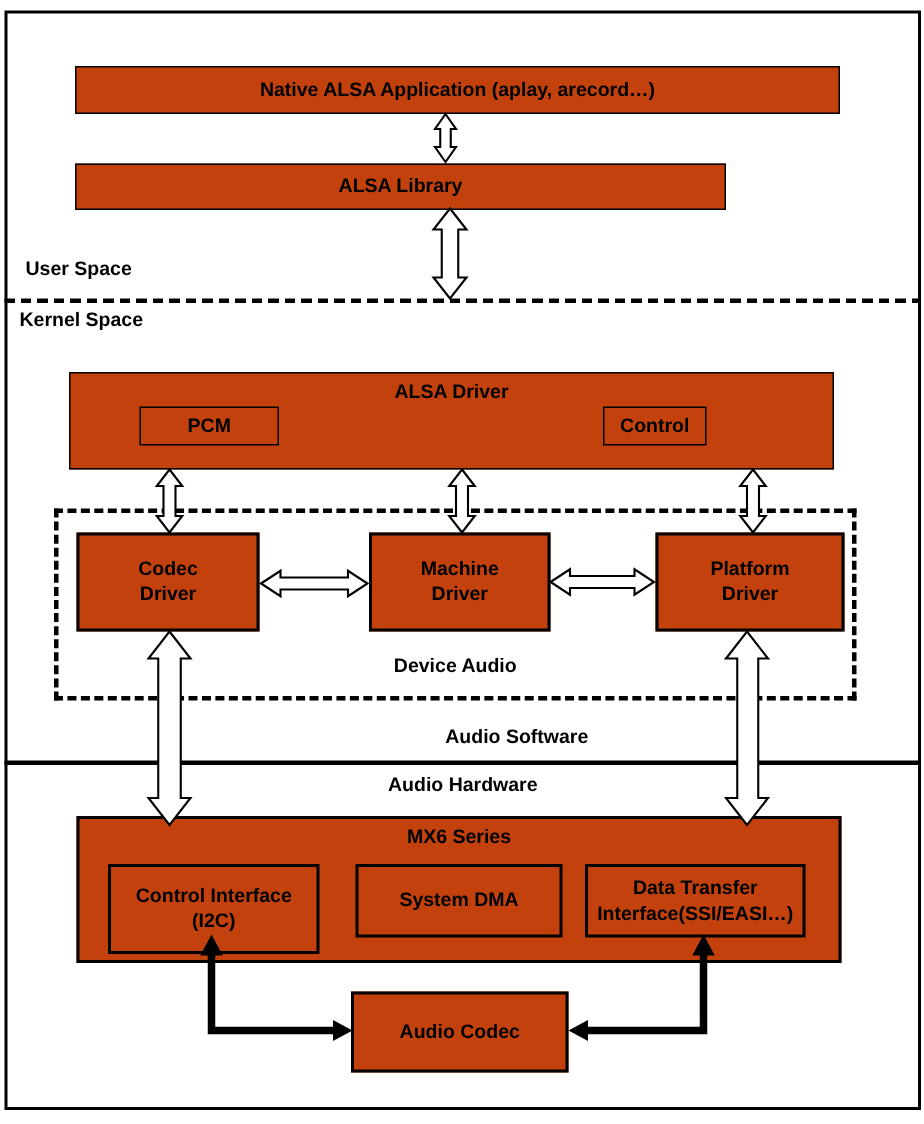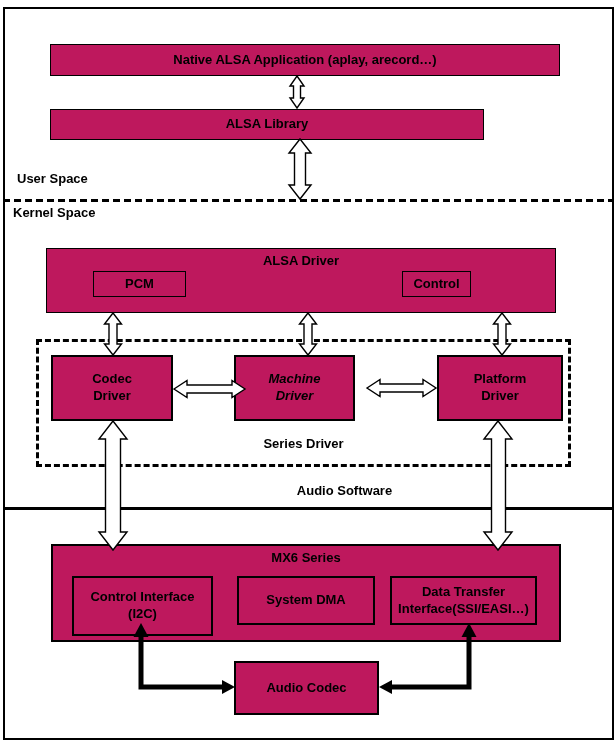--- a/index.html
+++ b/index.html
@@ -4,40 +4,40 @@
 <style>
   * { margin:0; padding:0; box-sizing:border-box; }
   html,body { background:#ffffff; }
   body { font-family:"Liberation Sans", sans-serif; }
   .canvas {
     position:relative; width:616px; height:749px; background:#fff;
     color:var(--ink,#000); font-weight:bold; font-size:13px;
   }
   .frame { position:absolute; left:3px; top:7px; width:611px; height:733px;
            border:2px solid var(--ink,#000); }
-  .box { position:absolute; border:2px solid var(--ink,#000); background:#be185d;
+  .box { position:absolute; border:2px solid var(--ink,#000); background:#c2410c;
          display:flex; flex-direction:column; align-items:center; justify-content:center;
          text-align:center; line-height:1.3; }
   .thin { border-width:1.5px; }
   .toplabel { justify-content:flex-start; padding-top:4px; }
   .label { position:absolute; white-space:nowrap; }
   .wide-center { position:absolute; text-align:center; }
   .sep-dashed { position:absolute; left:3px; top:199px; width:611px; height:3px;
     background:repeating-linear-gradient(90deg, var(--ink,#000) 0 7px, transparent 7px 11px); }
   .sep-solid { position:absolute; left:3px; top:507px; width:611px; height:3px;
     background:var(--ink,#000); }
   .dashedbox { position:absolute; left:36px; top:339px; width:535px; height:128px;
     border:3px dashed var(--ink,#000); background:transparent; }
   #native-app      { left:50px;  top:44px;  width:510px; height:32px; }
   #alsa-library    { left:50px;  top:109px; width:434px; height:31px; }
   #alsa-driver     { left:46px;  top:248px; width:510px; height:65px; }
   #pcm             { left:93px;  top:271px; width:93px;  height:26px; }
   #control         { left:402px; top:271px; width:69px;  height:26px; }
   #codec-driver    { left:51px;  top:355px; width:122px; height:66px; }
-  #machine-driver  { left:234px; top:355px; width:121px; height:66px;font-style:italic; }
+  #machine-driver  { left:246px; top:355px; width:121px; height:66px; }
   #platform-driver { left:437px; top:355px; width:126px; height:66px; }
   #mx6-series      { left:51px;  top:544px; width:510px; height:98px; }
   #control-interface { left:72px;  top:576px; width:141px; height:60px; }
   #system-dma        { left:237px; top:576px; width:138px; height:49px; }
   #data-transfer     { left:390px; top:576px; width:147px; height:49px; }
   #audio-codec       { left:234px; top:661px; width:145px; height:54px; }
   #user-space-label   { left:17px; top:171px; }
   #kernel-space-label { left:13px; top:205px; }
   #device-driver-label { left:36px; top:436px; width:535px; }
   #audio-software-label { left:3px; top:483px; width:611px;margin-left:36px; }
@@ -84,26 +84,27 @@
     <span>Driver</span>
   </div>
   <div id="machine-driver" class="box">
     <span>Machine</span>
     <span>Driver</span>
   </div>
   <div id="platform-driver" class="box">
     <span>Platform</span>
     <span>Driver</span>
   </div>
-  <div id="device-driver-label" class="wide-center">Series Driver</div>
+  <div id="device-driver-label" class="wide-center">Device Audio</div>
 
   <div id="audio-software-label" class="wide-center">Audio Software</div>
 
   <div class="sep-solid"></div>
 
+  <div id="audio-hardware-label" class="wide-center">Audio Hardware</div>
 
   <div id="mx6-series" class="box toplabel">
     <span>MX6 Series</span>
   </div>
   <div id="control-interface" class="box">
     <span>Control Interface</span>
     <span>(I2C)</span>
   </div>
   <div id="data-transfer" class="box">
     <span>Data Transfer</span>

